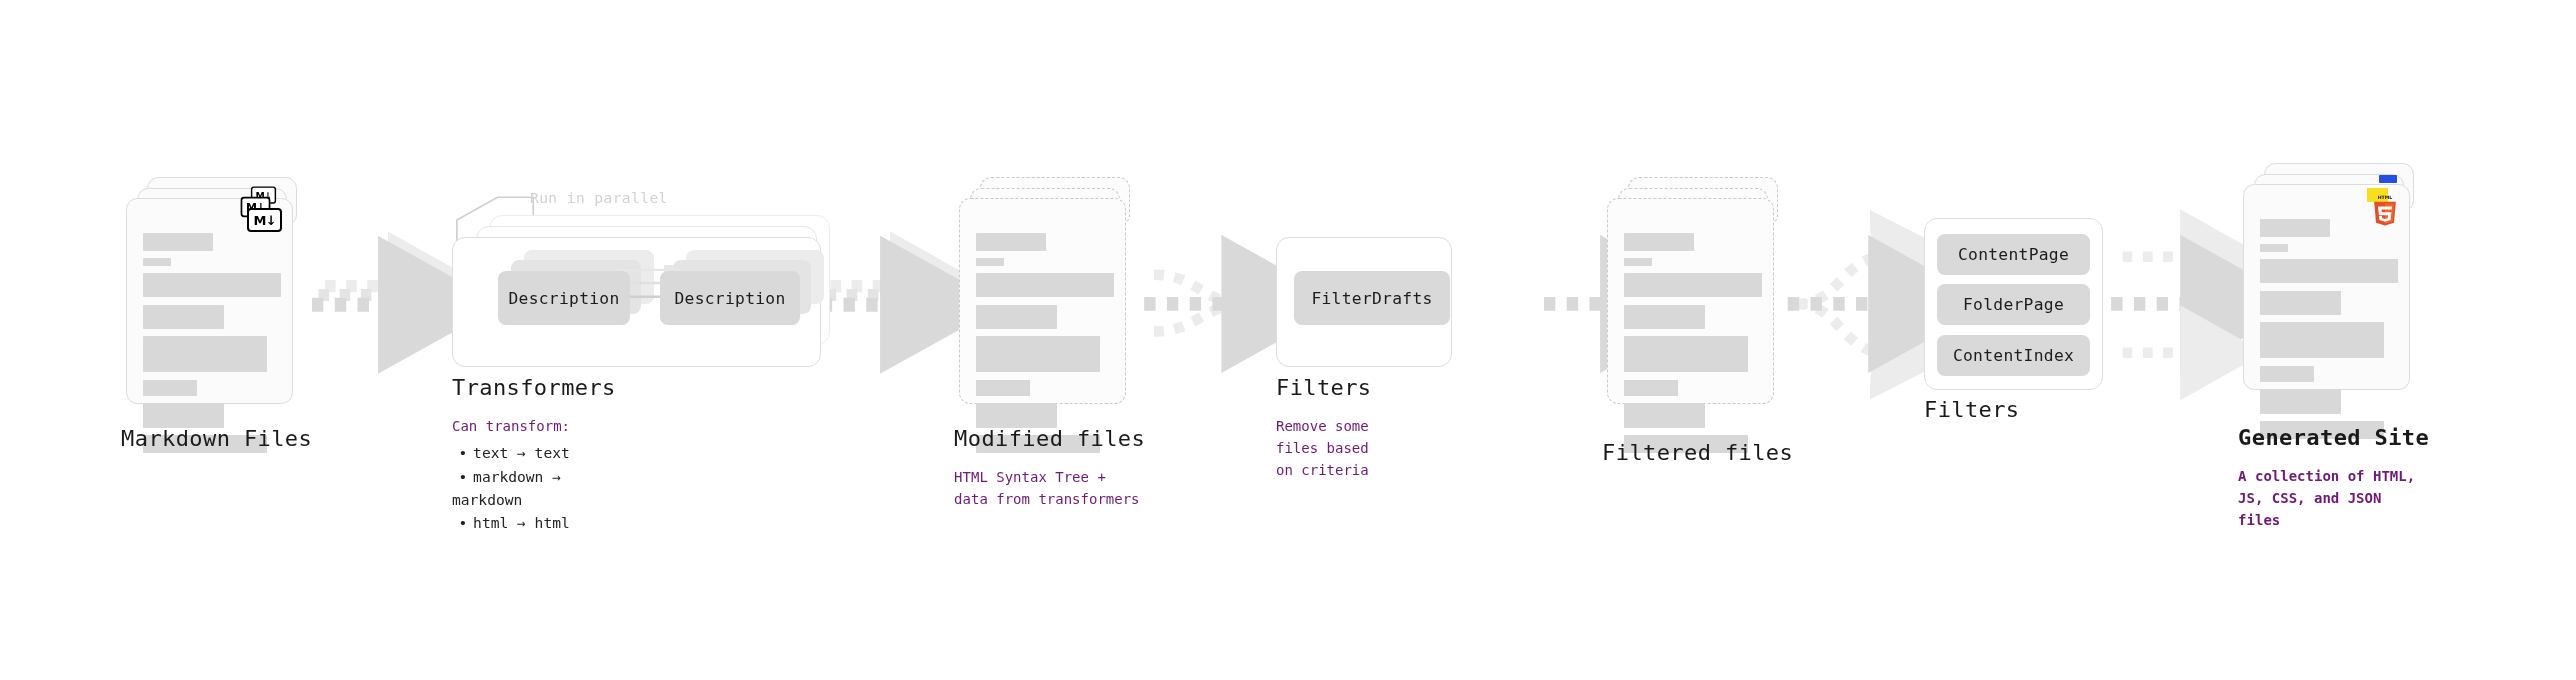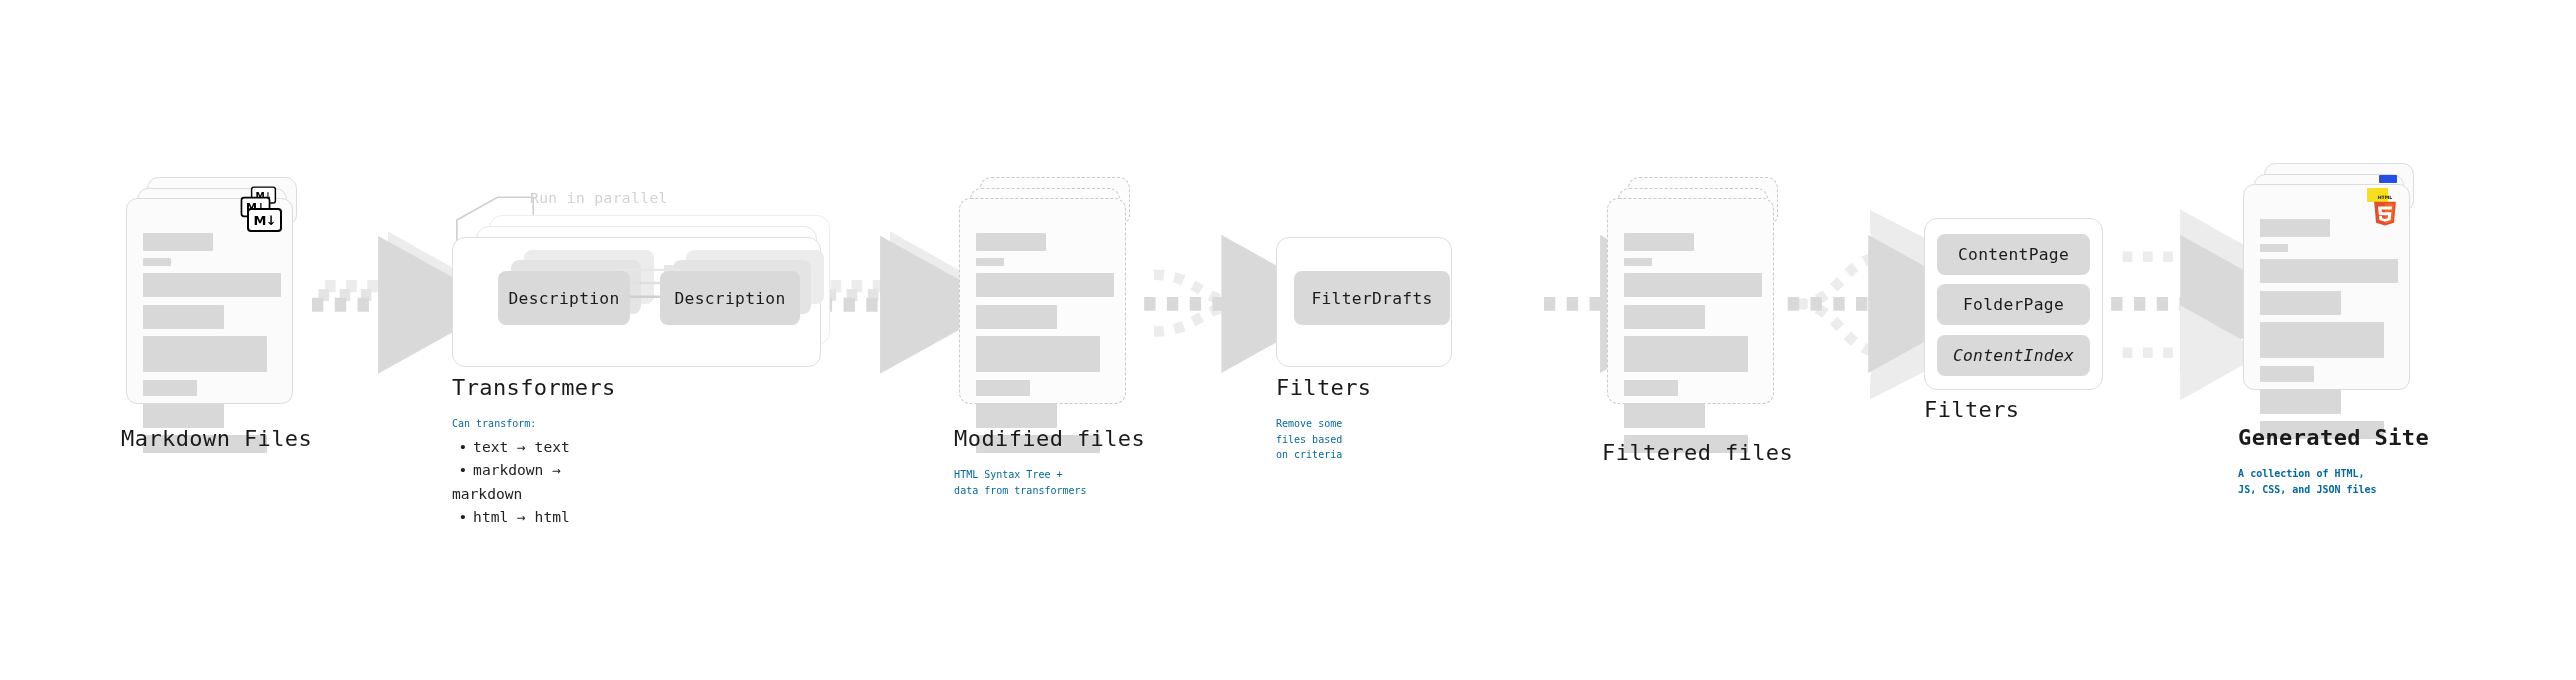--- a/index.html
+++ b/index.html
@@ -121,23 +121,23 @@
     color: #111;
   }
   .caption .title {
     font-size: 22px;
     letter-spacing: 0.4px;
     white-space: nowrap;
     color: #1a1a1a;
   }
   .caption .sub {
     margin-top: 16.3px;
-    font-size: 10px;
+    font-size: 14px;
     line-height: 1.55;
-    color: #0369a1;
+    color: #701a75;
     white-space: pre-line;
   }
   .bullets {
     margin: 3.3px 0 0 0;
     padding: 0;
     list-style: none;
     font-size: 14.6px;
     line-height: 1.6;
     color: #222;
   }
@@ -347,21 +347,21 @@
     <div class="caption" style="left:-4.9px; top:440px;">
       <div class="title">Filtered files</div>
     </div>
   </div>
 
   <div class="col" style="left:1924px;">
 
     <div class="groupbox" style="left:0; top:218px; width:179px; height:172px;"></div>
     <div class="chip" style="position:absolute;left:13px; top:234px; width:153px;height:41px;">ContentPage</div>
     <div class="chip" style="position:absolute;left:13px; top:284px; width:153px;height:41px;">FolderPage</div>
-    <div class="chip" style="position:absolute;left:13px; top:335px; width:153px;height:41px;font-style:italic;">ContentIndex</div>
+    <div class="chip" style="position:absolute;left:13px; top:335px; width:153px;height:41px;">ContentIndex</div>
 
     <div class="caption" style="left:0px; top:397px;">
       <div class="title">Filters</div>
     </div>
   </div>
 
   <div class="col" style="left:2243px;">
 
     <div class="filestack" style="left:0; top:163px;">
       <div class="sheet s3">

